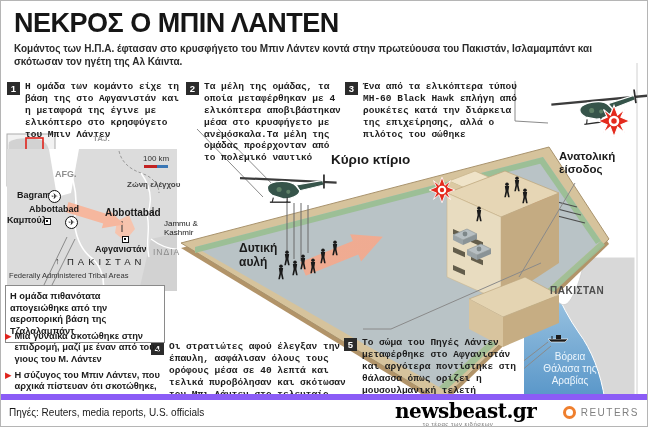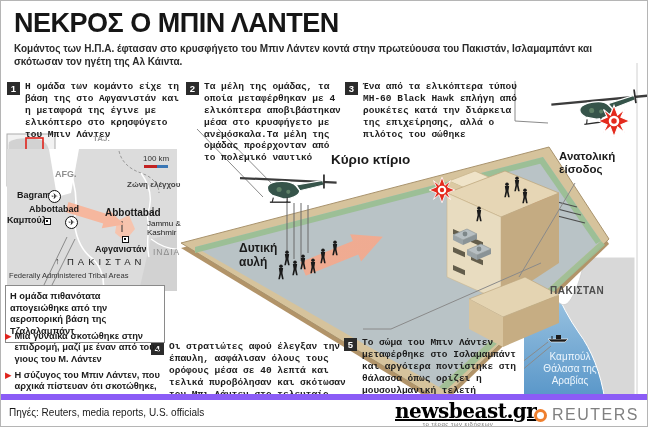--- a/index.html
+++ b/index.html
@@ -23,25 +23,25 @@
   .bullet .mk{color:#e0231c;font-size:8.5px;line-height:1.3;margin-right:3px;}
   .bullet .bt{font-size:9.3px;font-weight:bold;line-height:1.22;color:#1c1c1c;}
   .m-lbl{font-weight:bold;font-size:9px;}
   .icon-airport{position:absolute;z-index:3;width:11px;height:11px;border:1px solid #111;border-radius:50%;
       background:#fff;font-size:8px;line-height:11px;text-align:center;color:#111;}
   .icon-city{position:absolute;z-index:3;width:7px;height:7px;border:1.5px solid #111;background:#fff;box-sizing:border-box;}
   .icon-city::after{content:"";position:absolute;left:1px;top:1px;width:2px;height:2px;background:#111;}
   .footer{position:absolute;left:0;bottom:0;width:648px;height:26px;border-top:6px solid #8b5cf6;background:#fff;z-index:4;}
   .sources{position:absolute;left:8px;top:7px;font-size:10px;color:#1a1a1a;}
   .newsbeast{position:absolute;left:394px;top:1px;width:126px;text-align:center;}
-  .nb-logo{font-family:"DejaVu Serif",serif;font-weight:bold;font-size:20px;letter-spacing:-0.5px;color:#000;line-height:1;text-decoration:underline;}
+  .nb-logo{font-family:"DejaVu Serif",serif;font-weight:bold;font-size:20px;letter-spacing:-0.5px;color:#000;line-height:1;}
   .nb-tag{font-size:6px;color:#777;margin-top:0px;letter-spacing:0.5px;}
   .reuters{position:absolute;right:10px;top:6px;display:flex;align-items:center;gap:5px;}
   .reuters-icon{width:7px;height:7px;border:3px solid #ef7f2e;border-radius:50%;}
-  .reuters-txt{font-size:16px;color:#808080;letter-spacing:1.5px;text-align:center;}
+  .reuters-txt{font-size:10px;color:#808080;letter-spacing:1.5px;text-align:center;}
 </style>
 </head>
 <body>
 
 <div class="canvas">
 
   <svg class="scene" width="648" height="427" viewBox="0 0 648 427">
     <defs>
       <linearGradient id="seaG" x1="0" y1="0" x2="0" y2="1">
         <stop offset="0" stop-color="#b3d4ea"></stop>
@@ -238,32 +238,32 @@
   <div class="step s3">
     <span class="num">3</span>
     <span class="txt">Ένα από τα ελικόπτερα τύπου MH-60 Black Hawk επλήγη από ρουκέτες κατά την διάρκεια της επιχείρησης, αλλά ο πιλότος του σώθηκε</span>
   </div>
   <div class="step s4">
     <span class="num">4</span>
     <span class="txt">Οι στρατιώτες αφού έλεγξαν την έπαυλη, ασφάλισαν όλους τους ορόφους μέσα σε 40 λεπτά και τελικά πυροβόλησαν και σκότωσαν τον Μπι Λάντεν στο τελευταίο δωμάτιο</span>
   </div>
   <div class="step s5">
     <span class="num">5</span>
-    <span class="txt">Το σώμα του Μπιν Λάντεν μεταφέρθηκε στο Ισλαμαμπάντ και αργότερα ποντίστηκε στη θάλασσα όπως ορίζει η μουσουλμανική τελετή</span>
+    <span class="txt">Το σώμα του Πηγές Λάντεν μεταφέρθηκε στο Αφγανιστάν και αργότερα ποντίστηκε στη θάλασσα όπως ορίζει η μουσουλμανική τελετή</span>
   </div>
 
   <div class="lbl" style="left:92px;top:133px;font-size:8px;font-weight:bold;color:#9a9a9a;">TAJ.</div>
   <div class="lbl" style="left:54px;top:168px;font-size:9px;font-weight:bold;color:#8f8f8f;">AFG.</div>
   <div class="lbl" style="left:142px;top:153px;font-size:8px;color:#333;">100 km</div>
   <div class="lbl" style="left:126px;top:179px;font-size:8px;color:#444;font-weight:bold;">Ζώνη ελέγχου</div>
   <div class="lbl m-lbl" style="left:16px;top:189px;">Bagram</div>
   <div class="lbl m-lbl" style="left:28px;top:203px;">Abbottabad</div>
   <div class="lbl m-lbl" style="left:6px;top:214px;">Καμπούλ</div>
   <div class="lbl" style="left:104px;top:206px;font-size:10px;font-weight:bold;">Abbottabad</div>
-  <div class="lbl" style="left:146px;top:218px;width:42px;font-size:8px;line-height:1.15;">Jammu &amp; Kashmir</div>
+  <div class="lbl" style="left:146px;top:218px;width:42px;font-size:8px;line-height:1.15;padding-left:17px;">Jammu &amp; Kashmir</div>
   <div class="lbl m-lbl" style="left:94px;top:243px;">Αφγανιστάν</div>
   <div class="lbl" style="left:152px;top:247px;font-size:8.5px;color:#8a8a8a;letter-spacing:1px;">ΙΝΔΙΑ</div>
   <div class="lbl" style="left:54px;top:255px;font-size:9px;color:#333;">↑</div>
   <div class="lbl" style="left:66px;top:256px;font-size:9.5px;letter-spacing:4px;color:#222;">ΠΑΚΙΣΤΑΝ</div>
   <div class="lbl" style="left:8px;top:271px;font-size:7.6px;color:#333;white-space:nowrap;">Federally Administered Tribal Areas</div>
 
   <span class="icon-airport" style="left:47px;top:189px;">✈</span>
   <span class="icon-airport" style="left:64px;top:215px;">✈</span>
   <span class="icon-city" style="left:43px;top:217px;"></span>
   <span class="icon-city" style="left:121px;top:235px;"></span>
@@ -278,21 +278,21 @@
       <span class="mk">▶</span>
       <span class="bt">Η σύζυγος του Μπιν Λάντεν, που αρχικά πίστευαν ότι σκοτώθηκε, τελικά τραυματίστηκε</span>
     </div>
   </div>
 
   <div class="lbl" style="left:330px;top:151px;font-size:13.5px;font-weight:bold;">Κύριο κτίριο</div>
   <div class="lbl" style="left:558px;top:149px;width:64px;text-align:left;font-size:11.5px;font-weight:bold;">Ανατολική είσοδος</div>
   <div class="lbl" style="left:238px;top:241px;width:52px;text-align:left;font-size:12px;font-weight:bold;">Δυτική αυλή</div>
 
   <div class="lbl" style="left:549px;top:284px;font-size:10px;font-weight:bold;color:#4d4d4d;letter-spacing:0.5px;">ΠΑΚΙΣΤΑΝ</div>
-  <div class="lbl" style="left:540px;top:350px;width:58px;text-align:center;font-size:10px;color:#edf6fd;line-height:1.18;">Καμπούλ Θάλασα της Αραβίας</div>
+  <div class="lbl" style="left:540px;top:350px;width:58px;text-align:center;font-size:10px;color:#edf6fd;line-height:1.18;">Βόρεια Θάλασα της Αραβίας</div>
 
   <div class="footer">
     <div class="sources">Πηγές: Reuters, media reports, U.S. officials</div>
     <div class="newsbeast">
       <div class="nb-logo">newsbeast.gr</div>
       <div class="nb-tag">το τέρας των ειδήσεων</div>
     </div>
     <div class="reuters">
       <span class="reuters-icon"></span>
       <span class="reuters-txt">REUTERS</span>

